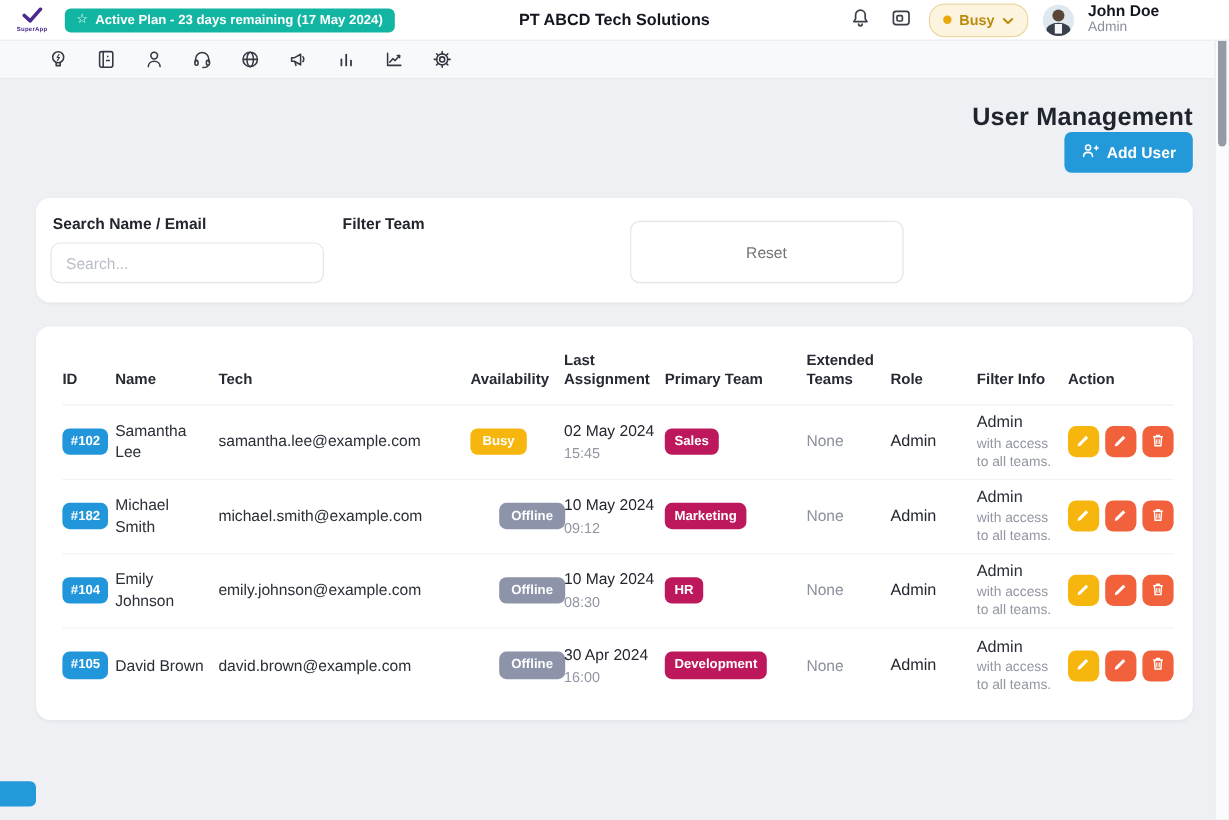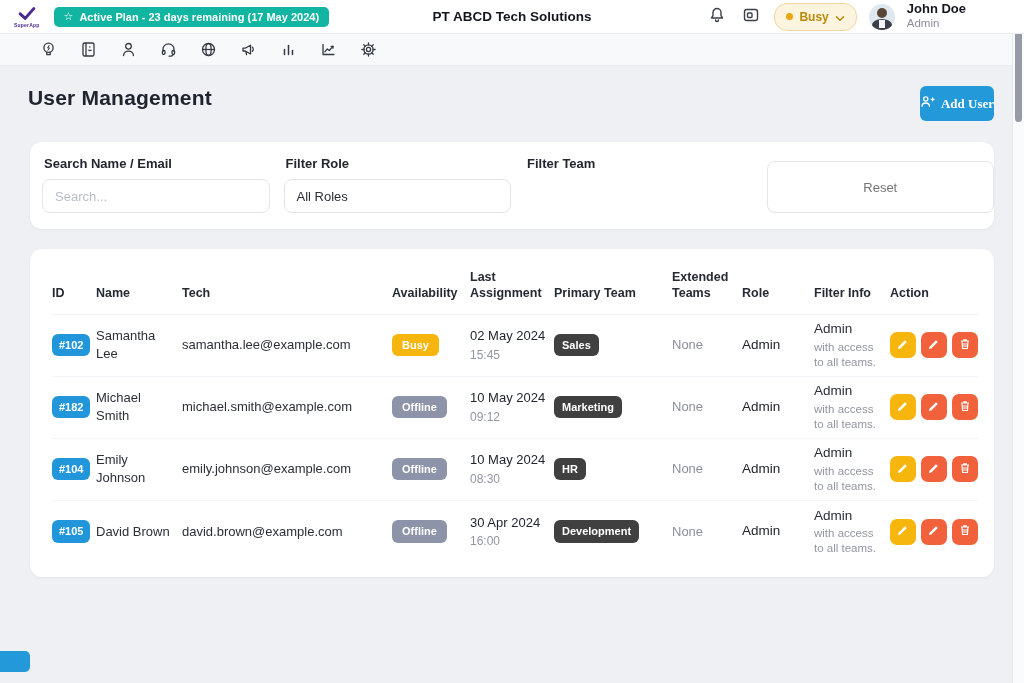--- a/index.html
+++ b/index.html
@@ -29,24 +29,24 @@
   .user-block { line-height:1.15; }
   .user-name { font-size:13px; font-weight:bold; color:#14171f; }
   .user-role { font-size:11.5px; color:#8a8f9c; }
 
   
   .toolbar { height:32px; background:#f8f9fa; border-bottom:1px solid #e8eaee;
              display:flex; align-items:center; gap:19px; padding-left:38px; }
   .toolbar .icon-btn svg { display:block; }
 
   
-  .page-head { display:flex; align-items:flex-start; justify-content:space-between; padding:20px 30px 0 28px; }
+  .page-head { display:flex; align-items:flex-end; justify-content:space-between; padding:20px 30px 0 28px;flex-direction:column; }
   .page-title { font-size:21px; font-weight:bold; color:#20242e; letter-spacing:.2px; }
   .add-user-btn { display:flex; align-items:center; gap:6px; background:#2499d9; color:#fff; border:none;
-                  font-family:Liberation Serif, serif; font-size:13px; font-weight:bold; border-radius:6px; padding:8px 0; cursor:pointer; }
+                  font-family:Liberation Sans, sans-serif; font-size:13px; font-weight:bold; border-radius:6px; padding:8px 14px; cursor:pointer; }
 
   
   .card { background:#fff; border-radius:12px; box-shadow:0 1px 3px rgba(25,30,45,.05); }
   .filter-card { margin:21px 30px 0 30px; padding:14px 0 16px 12px;
                  display:grid; grid-template-columns:1fr 1fr 1fr 1fr; gap:14px; }
   .field { display:flex; flex-direction:column; }
   .field-label { font-size:13px; font-weight:bold; color:#23262e; margin:0 0 8px 2px; }
   .control { height:34px; border:1px solid #e3e5e9; border-radius:8px; background:#fff;
              font-size:13px; color:#2a2e37; padding:0 12px; display:flex; align-items:center; }
   input.control { font-family:inherit; width:100%; outline:none; }
@@ -61,22 +61,22 @@
   .tgrid { display:grid; grid-template-columns:44px 86px 210px 78px 84px 118px 70px 72px 76px 1fr; align-items:center; }
   .thead { align-items:end; padding:10px 0 12px 0; border-bottom:1px solid #f0f1f5; }
   .th { font-size:12.5px; font-weight:bold; color:#262a33; line-height:1.3; padding-right:8px; }
   .trow { min-height:62px; border-bottom:1px solid #f2f3f6; }
   .trow:last-child { border-bottom:none; }
   .td { font-size:13px; color:#2b2f38; padding-right:8px; line-height:1.35; }
   .id-badge { display:inline-block; background:#2196db; color:#fff; font-size:11px; font-weight:bold;
               border-radius:6px; padding:4px 7px; }
   .avail { display:inline-block; color:#fff; font-size:11px; font-weight:bold; border-radius:6px; padding:4px 10px; }
   .avail[data-variant="busy"] { background:#f6b60d; }
-  .avail[data-variant="offline"] { background:#8d93a8; }
-  .team-badge { display:inline-block; background:#404040; color:#fff; font-size:11px; font-weight:bold;
+  .avail[data-variant="offline"] { background:#8d93a8;margin-left:24px; }
+  .team-badge { display:inline-block; background:#be185d; color:#fff; font-size:11px; font-weight:bold;
                 border-radius:6px; padding:4px 8px; }
   .date-line { color:#23262f; }
   .time-line { color:#9296a2; font-size:12px; margin-top:2px; }
   .muted { color:#8a8f9c; }
   .role-text { color:#23262f; font-size:13.5px; }
   .access-1 { color:#2a2e38; font-size:13.5px; }
   .access-2 { color:#9296a2; font-size:11.5px; line-height:1.3; margin-top:1px; max-width:76px; }
   .actions { display:flex; gap:5px; }
   .act-btn { width:26px; height:26px; border:none; border-radius:7px; display:flex; align-items:center;
              justify-content:center; cursor:pointer; }
@@ -251,24 +251,20 @@
       <span>Add User</span>
     </button>
   </div>
 
   <section class="card filter-card">
     <div class="field">
       <label class="field-label">Search Name / Email</label>
       <input class="control" type="text" placeholder="Search..." style="">
     </div>
     <div class="field">
-      <label class="field-label">Filter Role</label>
-      <div class="control select-box">All Roles</div>
-    </div>
-    <div class="field">
       <label class="field-label">Filter Team</label>
     </div>
     <div class="field reset-col">
       <button class="reset-btn">Reset</button>
     </div>
   </section>
 
   <section class="card table-card">
 
     <div class="tgrid thead">

